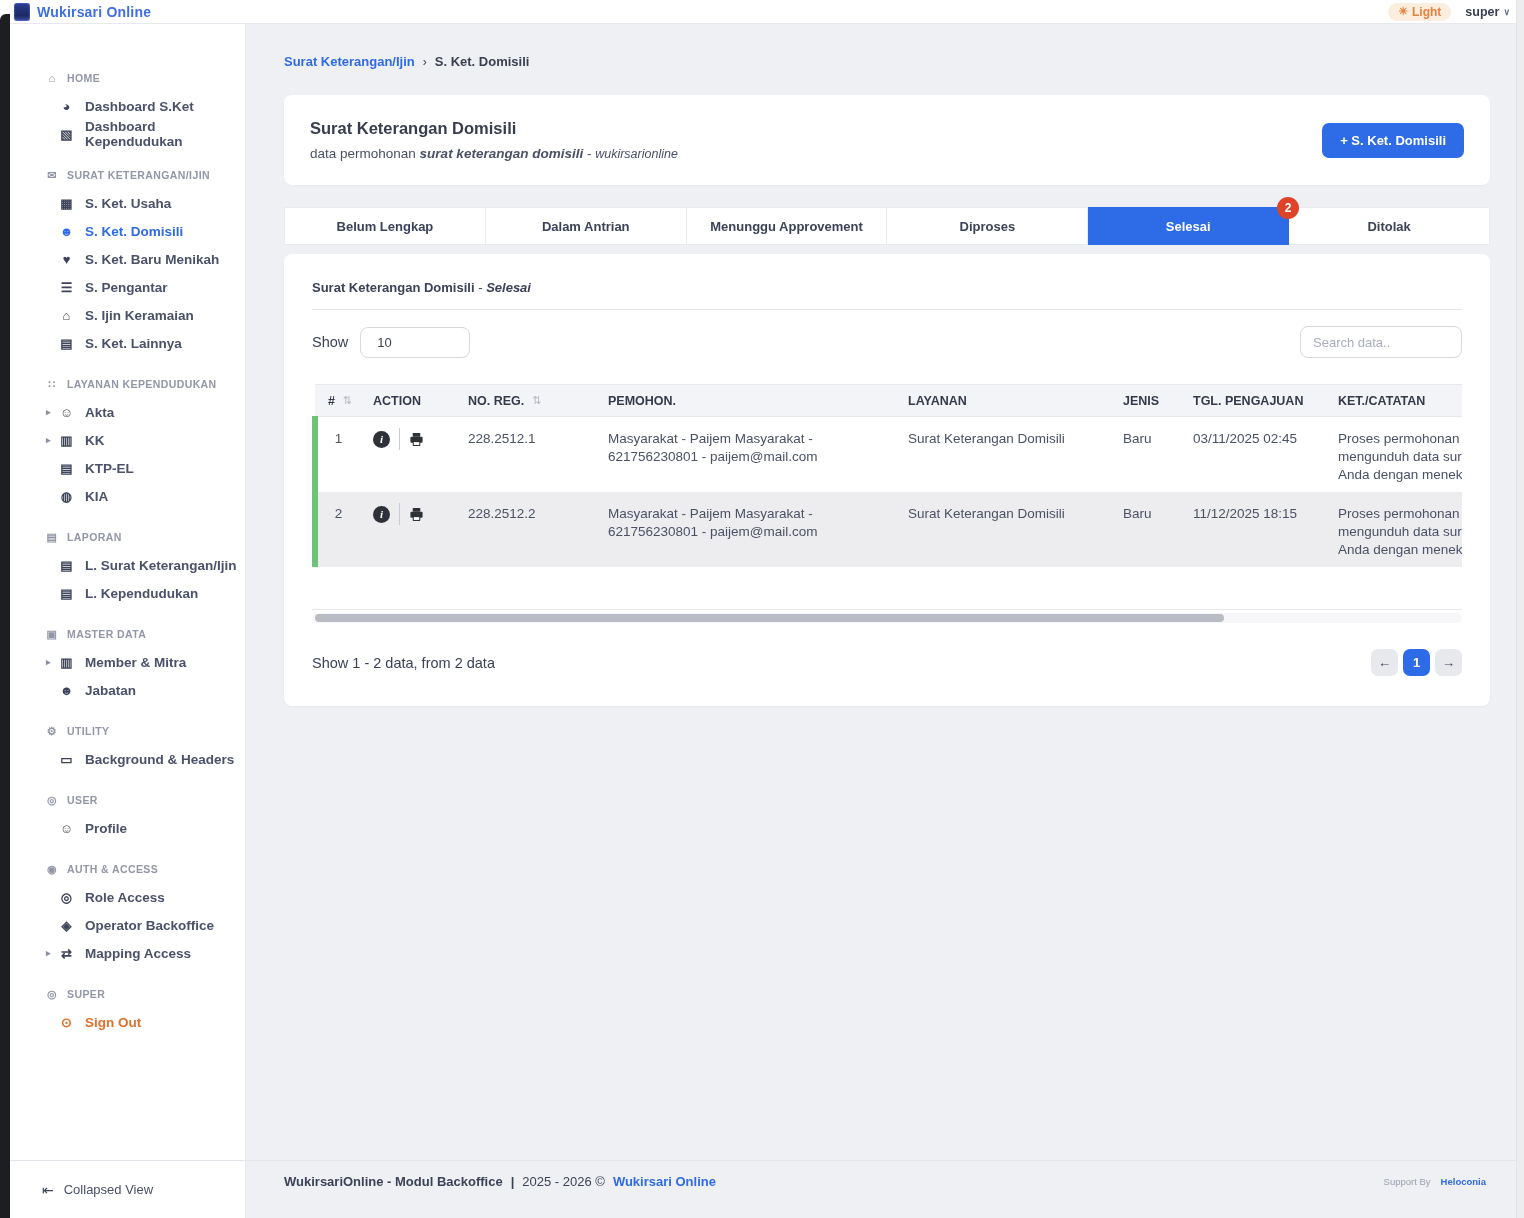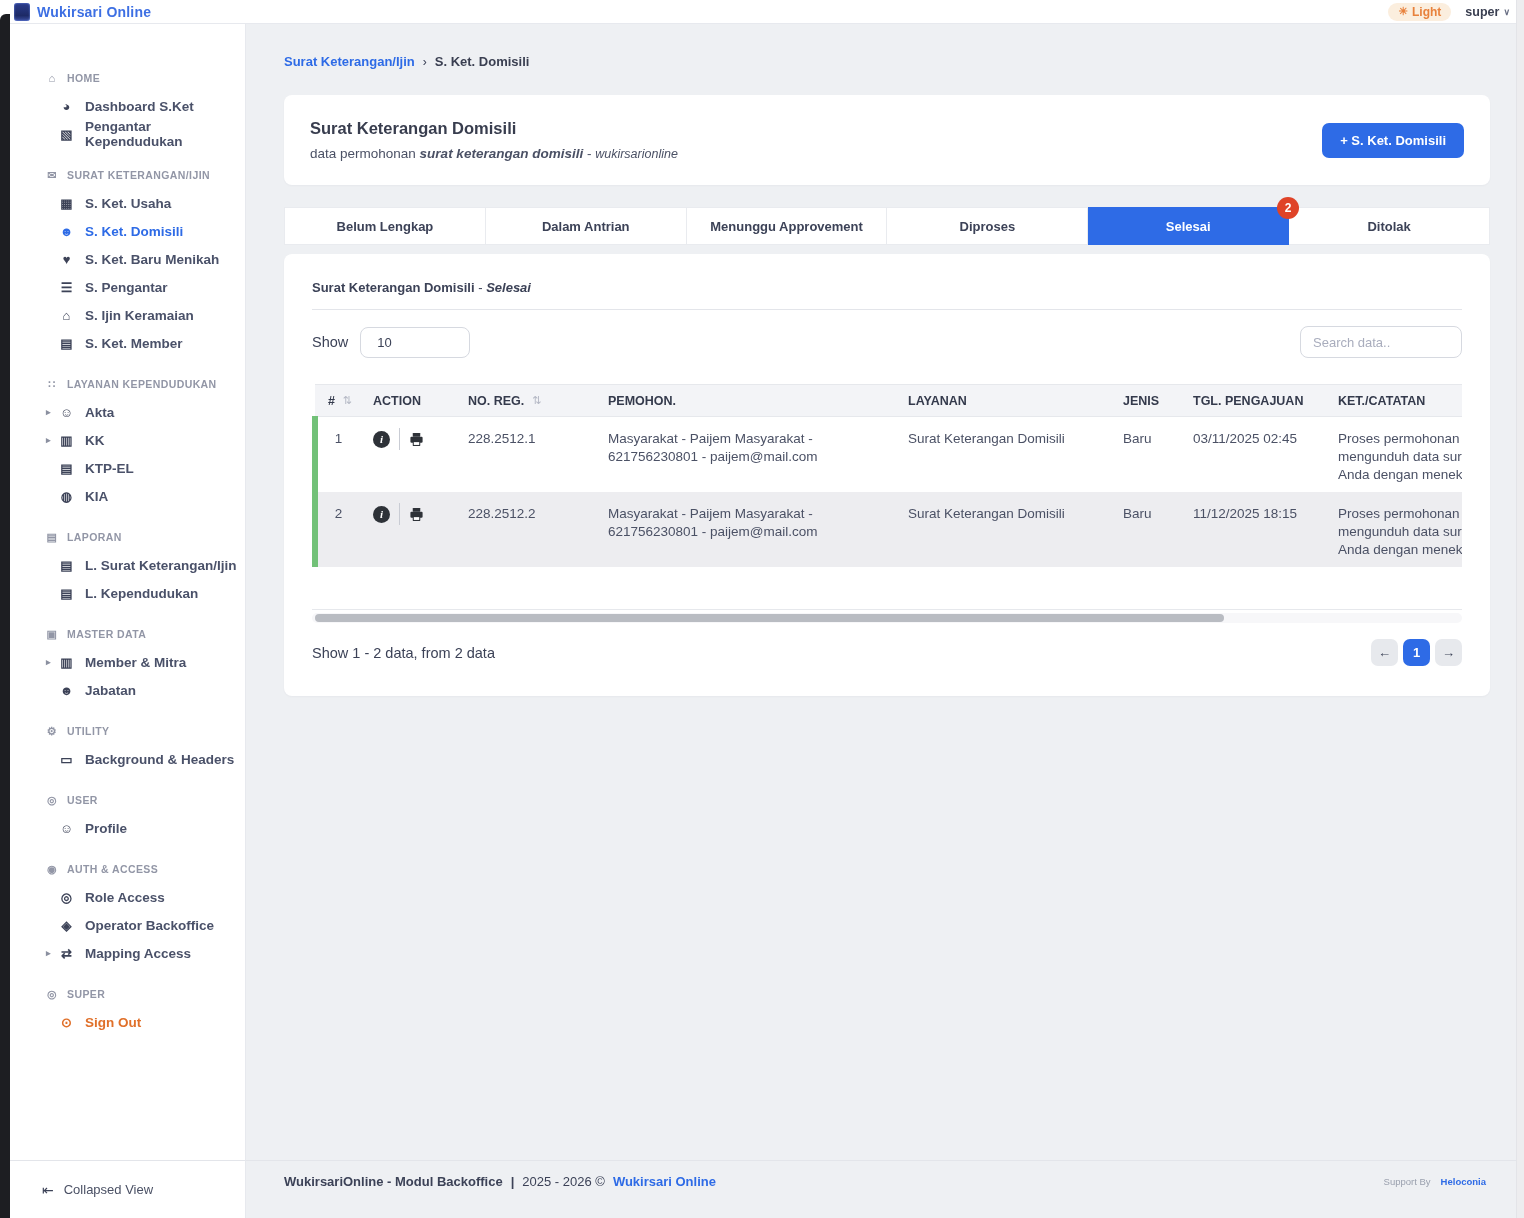--- a/index.html
+++ b/index.html
@@ -79,21 +79,21 @@
   tbody td:first-child { border-left:6px solid #72c178; text-align:center; padding-left:2px; }
   .act-wrap { display:flex; align-items:center; margin-top:-2px; }
   .info-btn { width:17px; height:17px; border-radius:50%; background:#2e3238; color:#fff; font-family:"Liberation Serif",serif; font-style:italic; font-weight:700; font-size:11px; display:inline-flex; align-items:center; justify-content:center; cursor:pointer; }
   .act-div { width:1px; height:22px; background:#c9ccd4; margin:0 9px; }
   .print-btn { display:inline-flex; cursor:pointer; }
   .c-ket .ket-line { white-space:nowrap; }
 
   .fake-scrollbar { margin-top:3px; height:10px; background:#f7f7f9; border-radius:5px; position:relative; }
   .fake-thumb { position:absolute; left:3px; top:1px; height:8px; width:79%; background:#b9bcc2; border-radius:4px; cursor:pointer; }
 
-  .table-footer { margin-top:16px; display:flex; align-items:center; justify-content:space-between; }
+  .table-footer { margin-top:26px; display:flex; align-items:center; justify-content:space-between; }
   .summary { font-size:14.5px; color:#3c4257; }
   .pager { display:flex; gap:5px; }
   .pg-btn { width:27px; height:27px; border:none; border-radius:7px; background:#e7e9ed; color:#3c4257; font-size:13px; font-family:inherit; cursor:pointer; display:flex; align-items:center; justify-content:center; }
   .pg-btn.active { background:#2e6be6; color:#fff; font-weight:700; }
 
   
   .main-footer { position:absolute; left:246px; right:8px; bottom:0; height:58px; background:#eef0f3; border-top:1px solid #e3e5ea; display:flex; align-items:center; padding:0 30px 17px 38px; z-index:2; }
   .mf-left { font-size:13px; color:#3c4257; display:flex; align-items:center; gap:8px; }
   .mf-bold { font-weight:700; }
   .mf-divider { font-weight:700; }
@@ -130,21 +130,21 @@
         <div class="section-header">
           <span class="sicon">⌂</span>
           <span class="slabel">HOME</span>
         </div>
         <div class="nav-item">
           <span class="nicon">◕</span>
           <span class="nlabel">Dashboard S.Ket</span>
         </div>
         <div class="nav-item">
           <span class="nicon">▧</span>
-          <span class="nlabel">Pengantar Kependudukan</span>
+          <span class="nlabel">Dashboard Kependudukan</span>
         </div>
       </div>
       <div class="nav-section">
         <div class="section-header">
           <span class="sicon">✉</span>
           <span class="slabel">SURAT KETERANGAN/IJIN</span>
         </div>
         <div class="nav-item">
           <span class="nicon">▦</span>
           <span class="nlabel">S. Ket. Usaha</span>
@@ -160,21 +160,21 @@
         <div class="nav-item">
           <span class="nicon">☰</span>
           <span class="nlabel">S. Pengantar</span>
         </div>
         <div class="nav-item">
           <span class="nicon">⌂</span>
           <span class="nlabel">S. Ijin Keramaian</span>
         </div>
         <div class="nav-item">
           <span class="nicon">▤</span>
-          <span class="nlabel">S. Ket. Member</span>
+          <span class="nlabel">S. Ket. Lainnya</span>
         </div>
       </div>
       <div class="nav-section">
         <div class="section-header">
           <span class="sicon">∷</span>
           <span class="slabel">LAYANAN KEPENDUDUKAN</span>
         </div>
         <div class="nav-item">
           <span class="chev">▸</span>
           <span class="nicon">☺</span>

